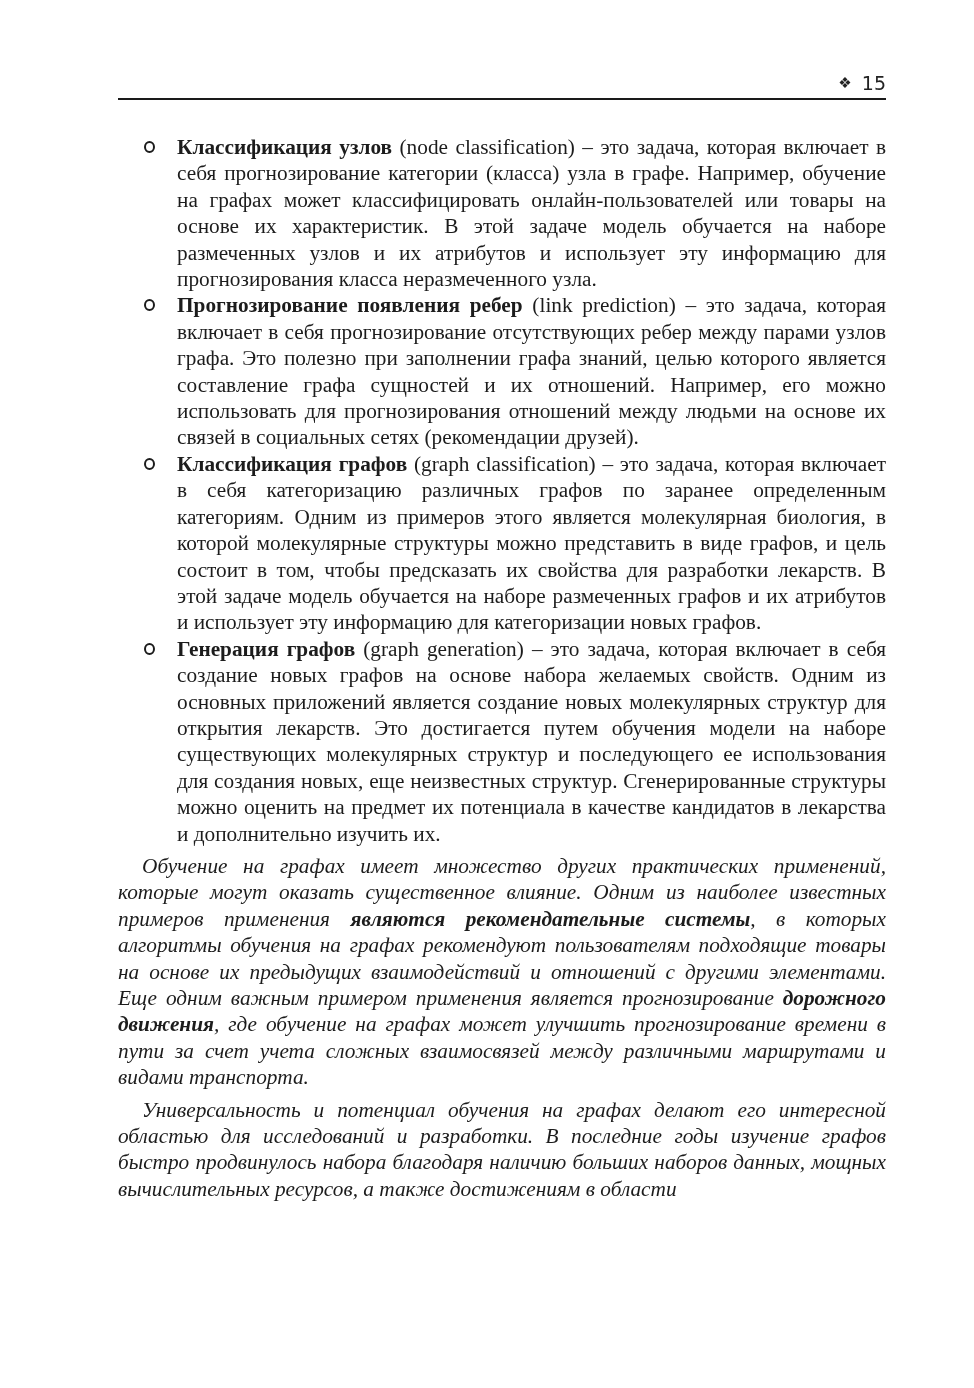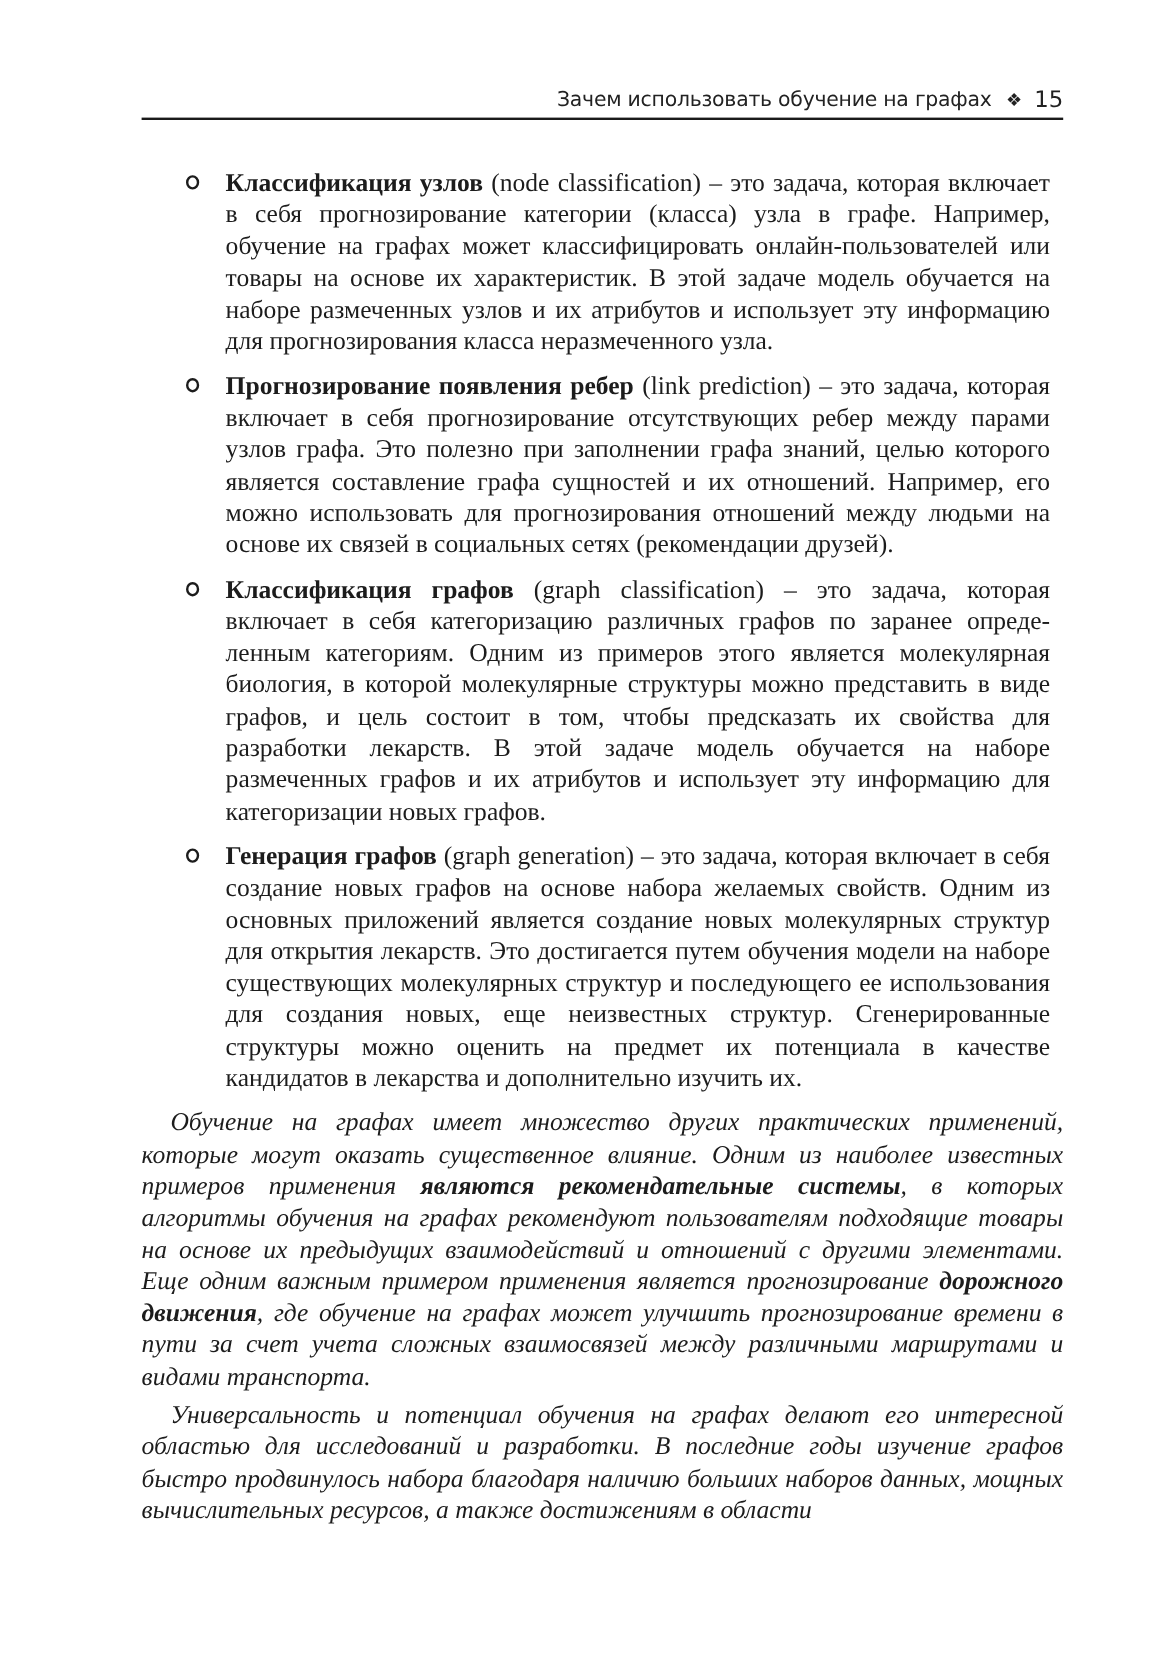--- a/index.html
+++ b/index.html
@@ -17,34 +17,33 @@
   .body-text {
     position: absolute; top: 128px; left: 0; width: 768px;
     font-family: "Liberation Serif", "DejaVu Serif", serif;
     font-size: 21.3px; line-height: 26.4px; color: #1c1c1c;
     text-align: justify; hyphens: manual;
   }
   .body-text p { margin: 0; }
   .p-cont { text-indent: 0; }
   .p-indent { text-indent: 24px; margin-top: 6px !important; font-style: italic; }
   ul.tasks { list-style: none; margin: 6px 0 6px 0; padding: 0; }
-  ul.tasks li { position: relative; padding-left: 59px; margin: 11px; }
+  ul.tasks li { position: relative; padding-left: 59px; margin: 0; }
   ul.tasks li .bullet {
     position: absolute; left: 26px; top: 7px; width: 11px; height: 12px;
     border: 2.6px solid #1c1c1c; border-radius: 50%; box-sizing: border-box;
   }
   b { font-weight: bold; }
 </style>
 </head>
 <body>
 
 <div class="page">
 
   <div class="running-head">
-    <span class="rh-title">Зачем использовать обучение на графах</span>
     <span class="rh-ornament">❖</span>
     <span class="rh-num">15</span>
   </div>
 
   <div class="body-text">
 
 
     <ul class="tasks">
       <li>
         <span class="bullet"></span><b>Классификация узлов</b><span> (node classification)</span><span> – это задача, которая вклю­чает в себя прогнозирование категории (класса) узла в графе. Напри­мер, обучение на графах может классифицировать онлайн-пользова­телей или товары на основе их характеристик. В этой задаче модель обучается на наборе размеченных узлов и их атрибутов и использует эту информацию для прогнозирования класса неразмеченного узла.</span>

